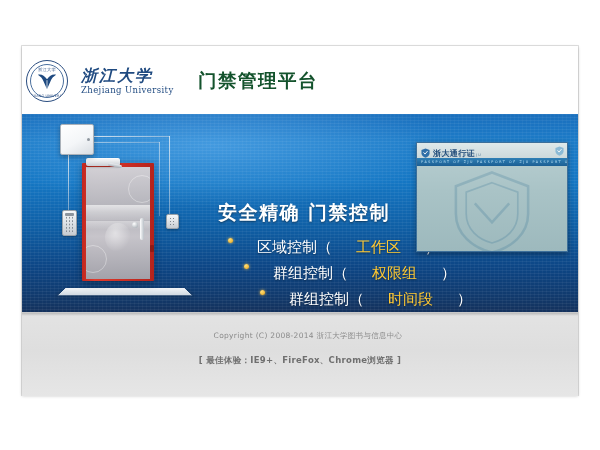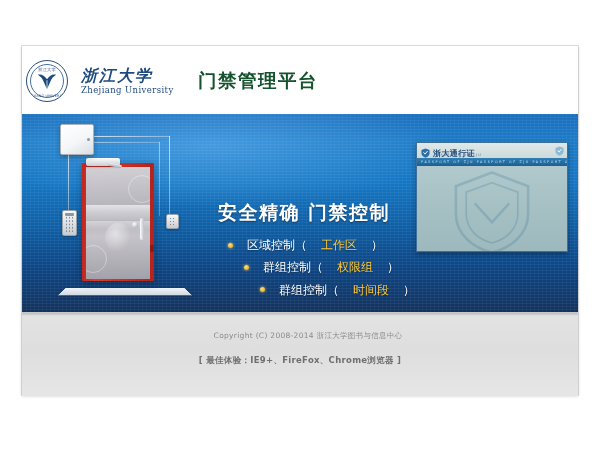--- a/index.html
+++ b/index.html
@@ -228,22 +228,22 @@
     position:absolute;left:196px;top:86px;
     font-size:19px;font-weight:bold;color:#ffffff;
     letter-spacing:1.5px;white-space:nowrap;
     text-shadow:0 1px 2px rgba(0,0,0,.45);
   }
   .feature-list{
     position:absolute;left:206px;top:124px;width:190px;
     list-style:none;margin:0;padding:0;
   }
   .feature-list li{
-    display:flex;align-items:center;gap:14px;
-    color:#ffffff;font-size:12px;white-space:nowrap;
+    display:flex;align-items:flex-start;gap:24px;
+    color:#ffffff;font-size:15px;white-space:nowrap;
     margin-bottom:8px;line-height:1.2;
     text-shadow:0 1px 2px rgba(0,0,0,.4);
   }
   .feature-list li.i1{margin-left:0px;}
   .feature-list li.i2{margin-left:16px;}
   .feature-list li.i3{margin-left:32px;}
   .bullet{
     width:5px;height:5px;border-radius:50%;
     background:radial-gradient(circle at 35% 30%,#ffe07a,#e8a317);
     box-shadow:0 0 3px rgba(255,200,80,.9);

